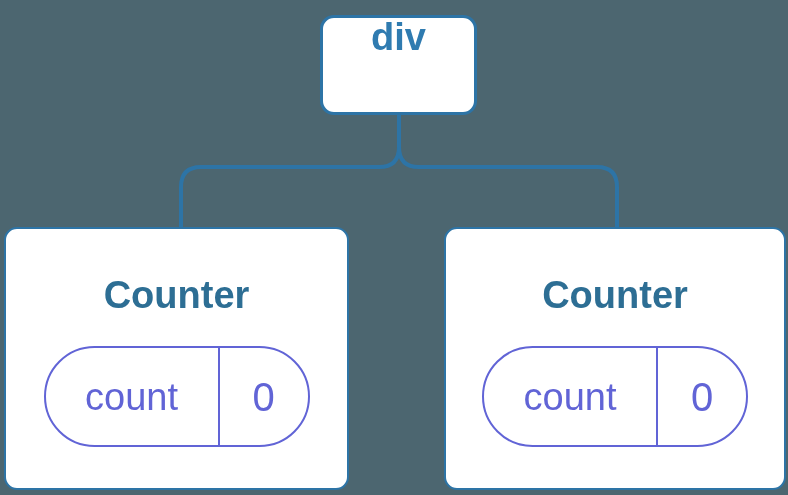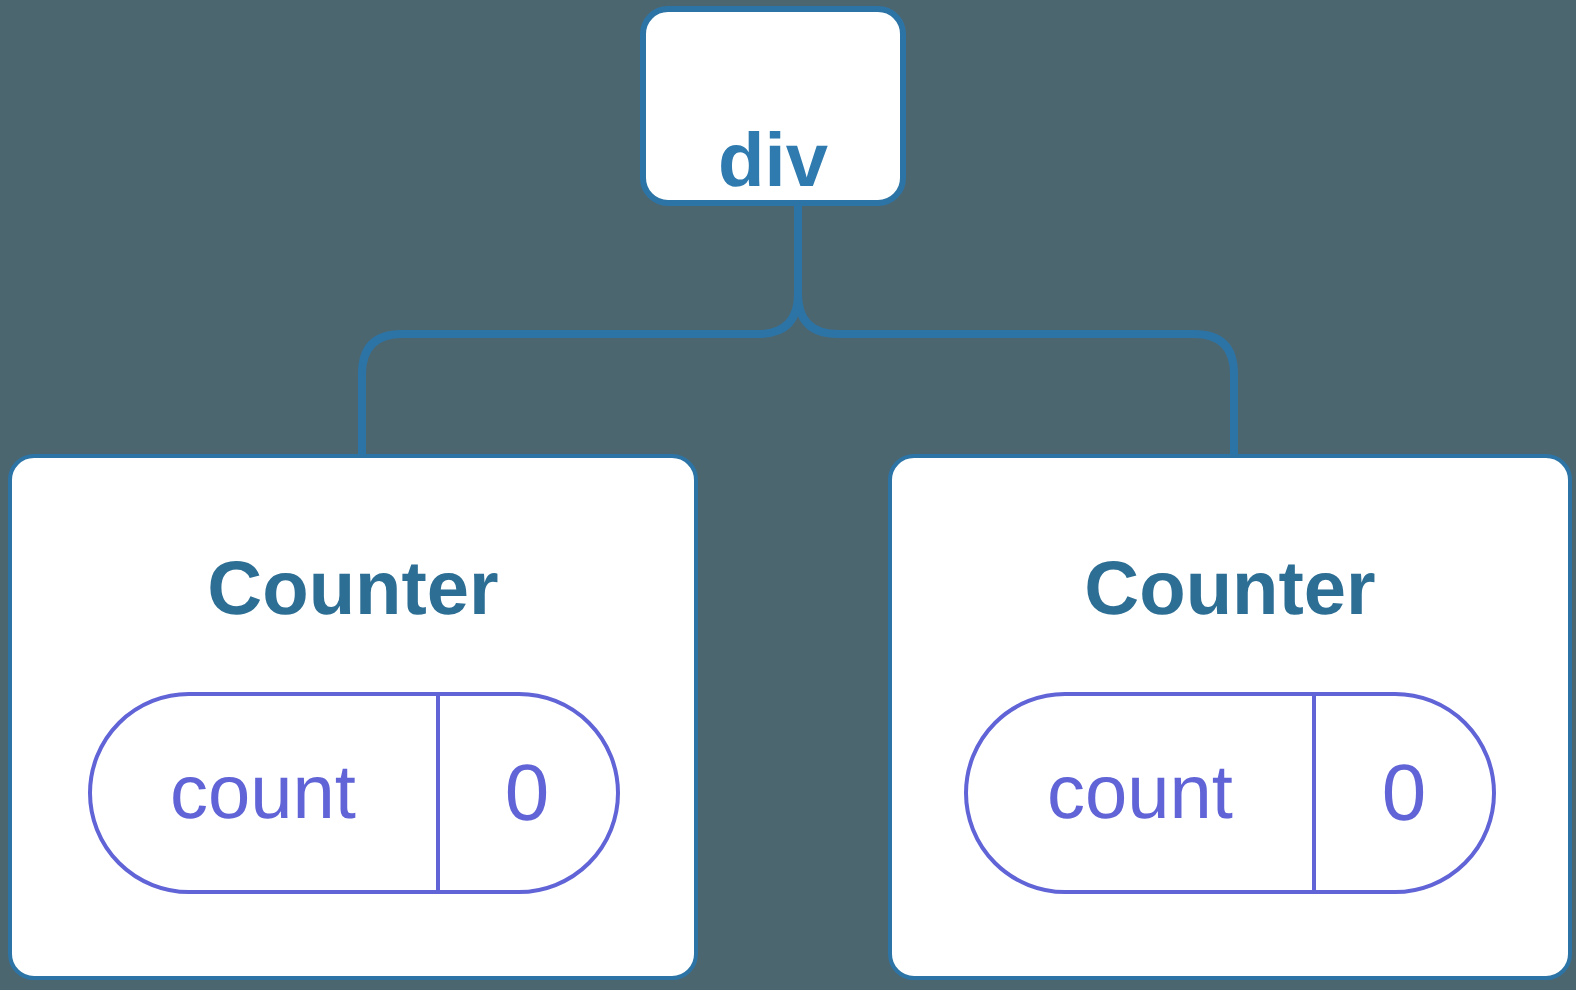--- a/index.html
+++ b/index.html
@@ -26,29 +26,29 @@
     pointer-events: none;
   }
   .edge {
     fill: none;
     stroke: var(--connector, #2D74A6);
     stroke-width: 4;
   }
   .node-root {
     position: absolute;
     left: 320px;
-    top: 3px;
-    width: 133px;
+    top: 15px;
+    width: 157px;
     height: 100px;
     box-sizing: border-box;
     background: var(--node_fill, #FFFFFF);
     border: 3px solid var(--node_border, #2D74A6);
     border-radius: 14px;
     display: flex;
-    align-items: flex-end;
+    align-items: flex-start;
     justify-content: center;
   }
   .root-label {
     font-size: 38px;
     font-weight: bold;
     color: var(--root_text, #2F7BB0);
     line-height: 1;
   }
   .card {
     position: absolute;

